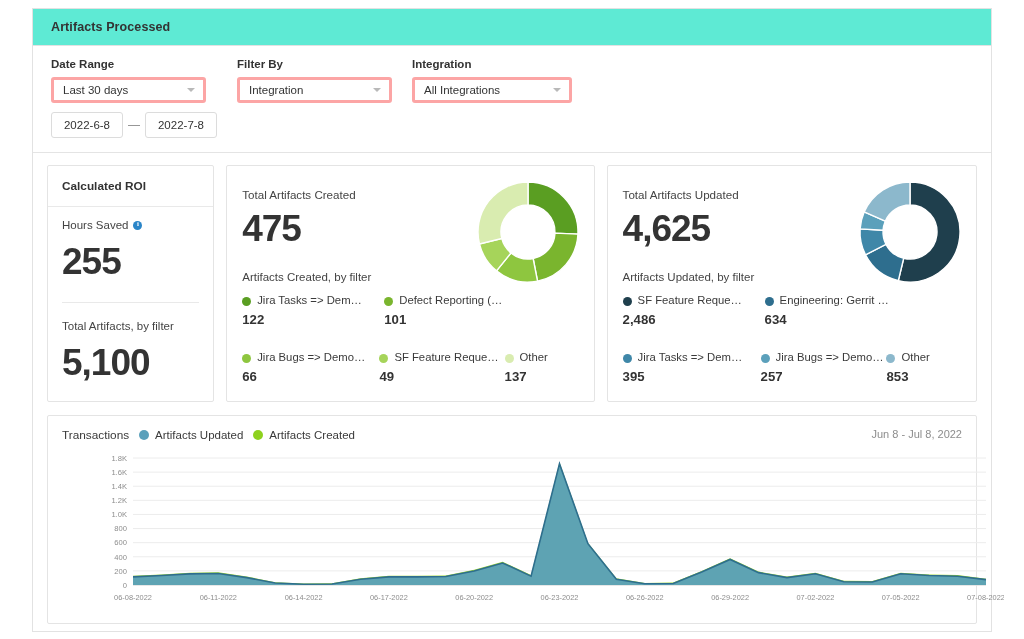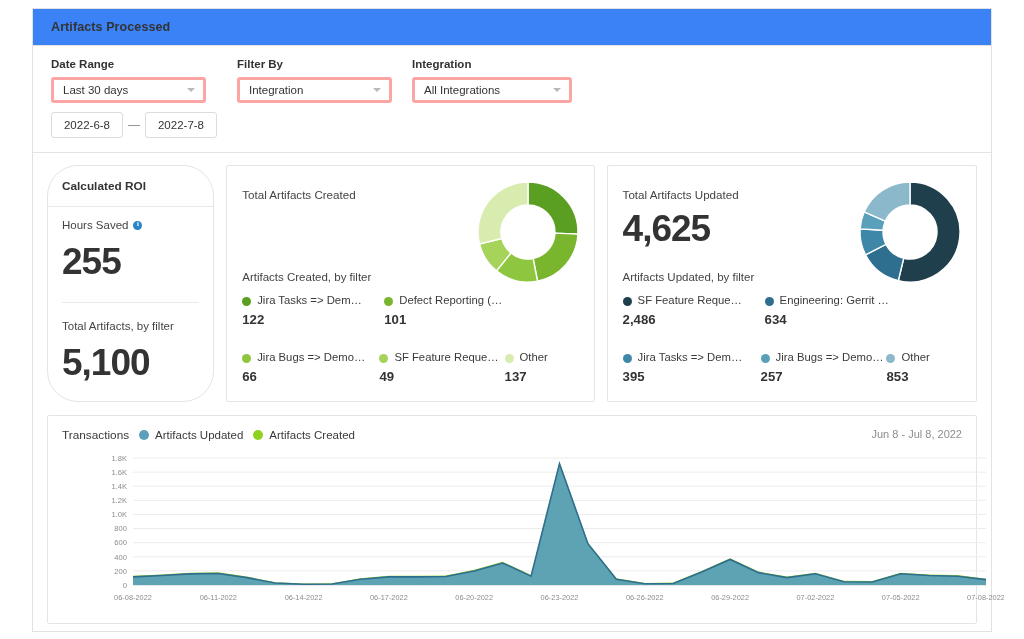--- a/index.html
+++ b/index.html
@@ -15,21 +15,21 @@
 
   
   .panel {
     position: absolute; left: 32px; top: 8px;
     width: 960px; height: 624px;
     background: #ffffff;
     border: 1px solid #e2e2e2;
   }
   .panel-header {
     height: 37px;
-    background: #3b82f6;
+    background: #5eead4;
     border-bottom: 1px solid #e2e2e2;
     display: flex; align-items: center;
     padding-left: 18px;
   }
   .panel-title {
     font-size: 12.5px; font-weight: bold; color: #333;
     letter-spacing: .1px;
   }
 
   
@@ -75,21 +75,21 @@
 
   
   .cards {
     display: flex; gap: 12px;
     padding: 12px 14px 0 14px;
   }
   .card {
     border: 1px solid #e4e4e4; border-radius: 2px;
     background: #fff;
   }
-  .card-roi { width: 168px; height: 237px; border-radius: 31px; }
+  .card-roi { width: 168px; height: 237px; }
   .card-roi-head {
     height: 41px; display:flex; align-items:center;
     padding-left: 14px;
     border-bottom: 1px solid #e9e9e9;
   }
   .card-roi-head .t { font-size: 11.8px; font-weight: bold; color:#333; }
   .card-roi-body { padding: 12px 14px 0 14px; }
   .roi-sub {
     font-size: 11.5px; color:#444; display:flex; align-items:center; gap:5px;
   }
@@ -226,20 +226,21 @@
           </div>
           <div class="roi-big">255</div>
           <div class="roi-divider"></div>
           <div class="roi-sub2">Total Artifacts, by filter</div>
           <div class="roi-big">5,100</div>
         </div>
       </div>
 
       <div class="card card-big">
         <div class="metric-label">Total Artifacts Created</div>
+        <div class="metric-value">475</div>
         <div class="byfilter">Artifacts Created, by filter</div>
         <div class="donut">
           <svg width="104" height="104" viewBox="0 0 104 104" id="donut-created">
               <path d="M 52 2 A 50 50 0 0 1 101.95380315038119 54.148848718027025 L 78.97505370120584 53.1603783077346 A 27 27 0 0 0 52 25 Z" fill="#5a9e22" stroke="#ffffff" stroke-width="1.4"></path>
               <path d="M 101.95380315038119 54.148848718027025 A 50 50 0 0 1 61.53143243609235 101.0831111046988 L 57.14697351548987 78.50487999653735 A 27 27 0 0 0 78.97505370120584 53.1603783077346 Z" fill="#7ab52e" stroke="#ffffff" stroke-width="1.4"></path>
               <path d="M 61.53143243609235 101.0831111046988 A 50 50 0 0 1 20.512568771345393 90.83994946727849 L 34.996787136526514 72.97357271233038 A 27 27 0 0 0 57.14697351548987 78.50487999653735 Z" fill="#8ec63f" stroke="#ffffff" stroke-width="1.4"></path>
               <path d="M 20.512568771345393 90.83994946727849 A 50 50 0 0 1 3.4498668438527673 63.95343341974903 L 25.782928095680493 58.45485404666448 A 27 27 0 0 0 34.996787136526514 72.97357271233038 Z" fill="#a6d45a" stroke="#ffffff" stroke-width="1.4"></path>
               <path d="M 3.4498668438527673 63.95343341974903 A 50 50 0 0 1 51.99999999999999 2 L 51.99999999999999 25 A 27 27 0 0 0 25.782928095680493 58.45485404666448 Z" fill="#d9ecb0" stroke="#ffffff" stroke-width="1.4"></path>
             </svg>
         </div>

